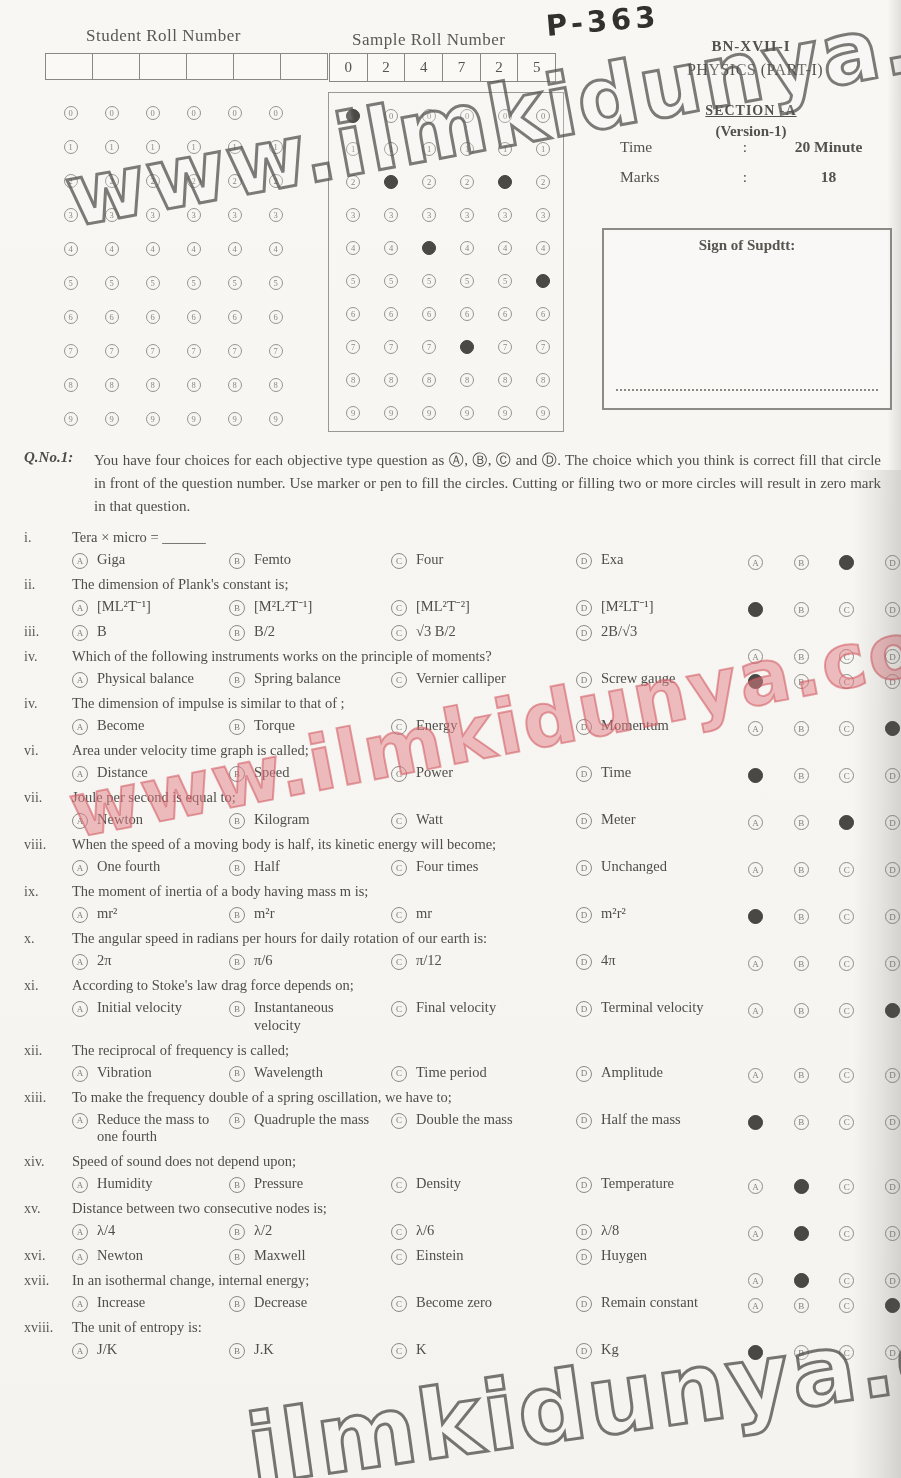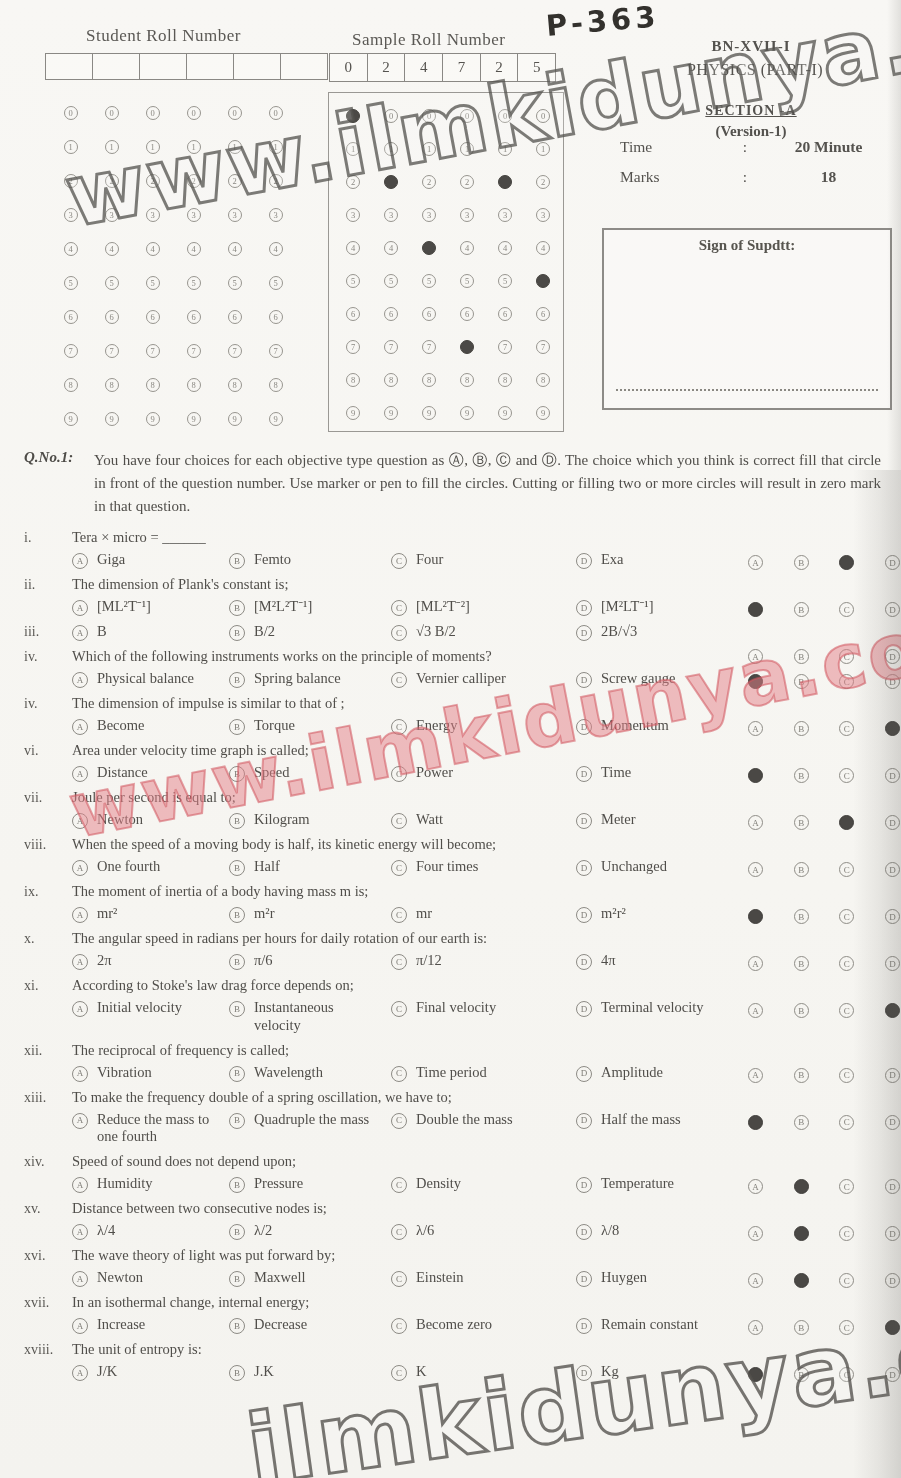--- a/index.html
+++ b/index.html
@@ -714,21 +714,20 @@
         <div class="bubbles">
           <span class="bubble">A</span>
           <span class="bubble filled">B</span>
           <span class="bubble">C</span>
           <span class="bubble">D</span>
         </div>
       </div>
       <div class="q">
         <span class="qnum">xvi.</span>
         <div class="qbody">
-          <div class="qtext">The wave theory of light was put forward by;</div>
           <div class="opts">
             <div class="opt c0">
               <span class="letter">A</span>
               <span class="otext">Newton</span>
             </div>
             <div class="opt c1">
               <span class="letter">B</span>
               <span class="otext">Maxwell</span>
             </div>
             <div class="opt c2">

